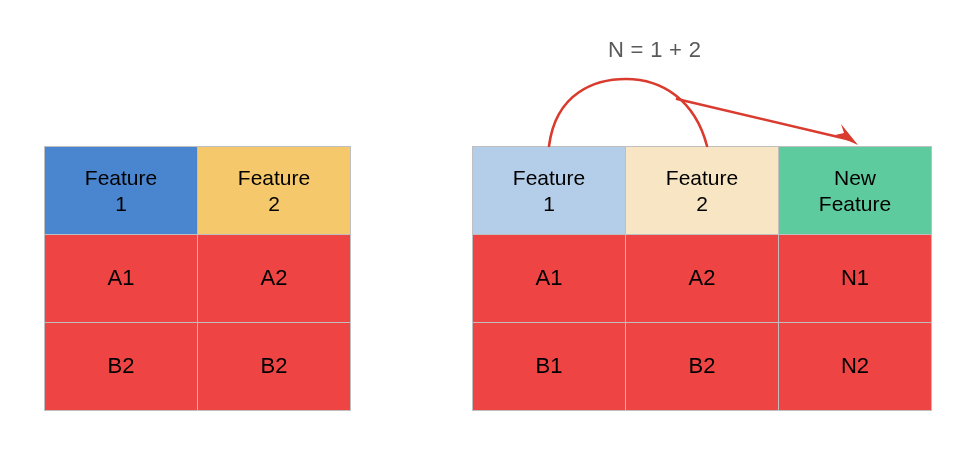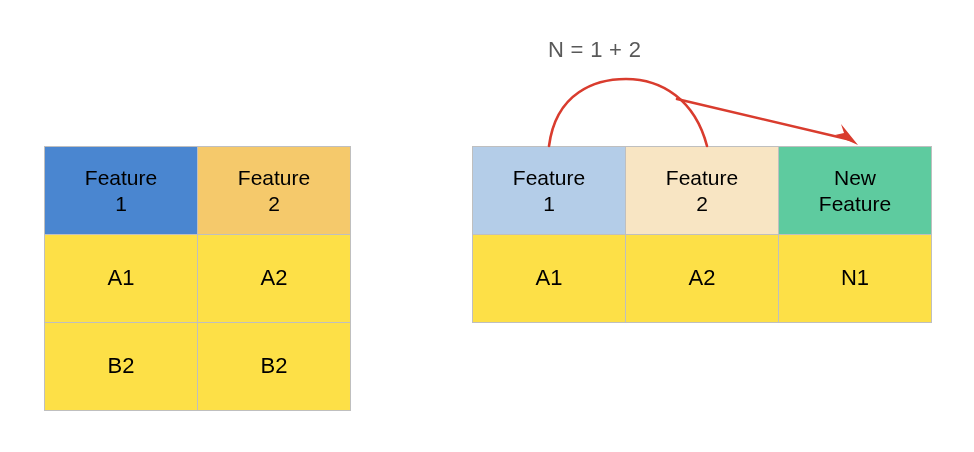--- a/index.html
+++ b/index.html
@@ -17,21 +17,21 @@
     height: 452px;
     background: #ffffff;
     overflow: hidden;
   }
 
   
   .tbl {
     position: absolute;
     border-collapse: collapse;
     table-layout: fixed;
-    background: #fde047;
+    background: #ef4444;
     padding-left: 25px;
   }
   .tbl td {
     border: 1px solid #bfbfbf;
     text-align: center;
     vertical-align: middle;
     font-size: 21px;
     color: #000000;
     line-height: 1.22;
     padding: 0;
@@ -65,21 +65,21 @@
   #annotation-layer {
     position: absolute;
     left: 0;
     top: 0;
     width: 974px;
     height: 452px;
     pointer-events: none;
   }
   #formula-label {
     position: absolute;
-    left: 548px;
+    left: 608px;
     top: 37px;
     font-size: 22px;
     color: #595959;
     white-space: pre;
     letter-spacing: 0.3px;
   }
 </style>
 </head>
 <body>
 
@@ -122,20 +122,25 @@
       <td class="head fill-green">
         <div>New</div>
         <div>Feature</div>
       </td>
     </tr>
     <tr>
       <td class="body-cell">A1</td>
       <td class="body-cell">A2</td>
       <td class="body-cell">N1</td>
     </tr>
+    <tr>
+      <td class="body-cell">B1</td>
+      <td class="body-cell">B2</td>
+      <td class="body-cell">N2</td>
+    </tr>
   </tbody>
     </table>
 
   <svg id="annotation-layer" viewBox="0 0 974 452" width="974" height="452">
 
     <path d="M 549 146 C 556 92 596 79 626 79 C 662 79 695 100 707 146" fill="none" stroke="#d93c2e" stroke-width="2.6" stroke-linecap="round"></path>
 
     <path d="M 677 99 L 851 140" fill="none" stroke="#d93c2e" stroke-width="2.6" stroke-linecap="round"></path>
     <polygon points="858,145 835,135 844,133 841,124" fill="#d93c2e"></polygon>
   </svg>

